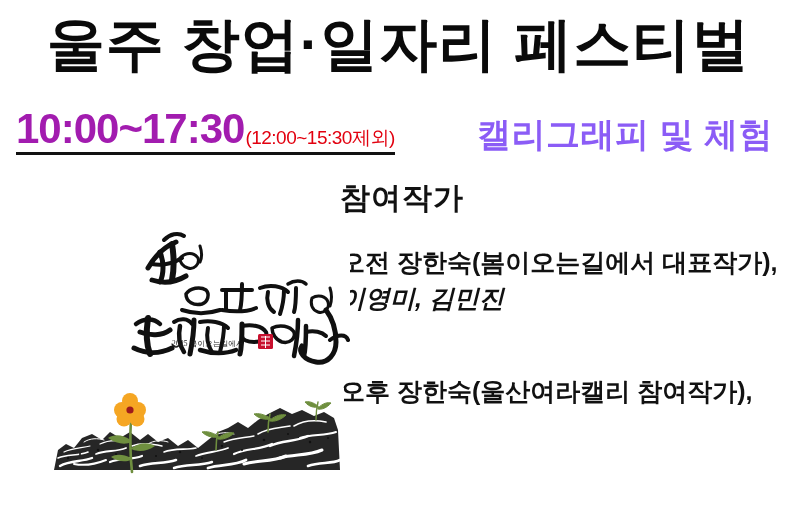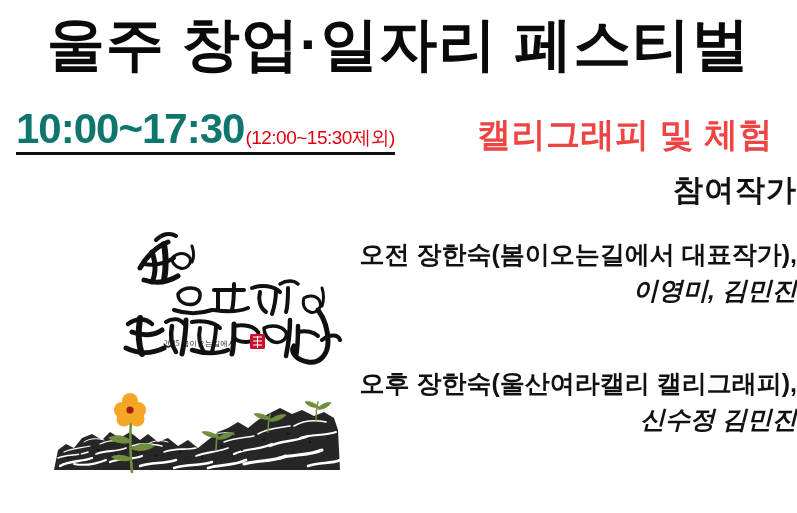--- a/index.html
+++ b/index.html
@@ -52,51 +52,51 @@
     top: 0;
     display: flex;
     align-items: flex-end;
     border-bottom: 3px solid #111111;
     padding-bottom: 2px;
   }
   .time-main {
     font-size: 42px;
     font-weight: 700;
     letter-spacing: -1px;
-    color: #0f766e;
+    color: #a21caf;
     line-height: 1;
   }
   .time-note {
     font-size: 19px;
     font-weight: 400;
     color: #e2000f;
     line-height: 1;
     padding-bottom: 3px;
     margin-left: 1px;
     letter-spacing: -0.5px;
     text-align: center;
   }
   .event-kind {
     position: absolute;
     right: 24px;
     top: 4px;
     font-size: 34px;
     font-weight: 700;
-    color: #ef4444;
+    color: #8b5cf6;
     letter-spacing: 0.5px;
     white-space: nowrap;
   }
 
   
   .right-col {
     position: absolute;
     left: 340px;
-    top: 170px;
+    top: 178px;
     width: 457px;
-    text-align: right;
+    text-align: left;
   }
   .artists-heading {
     font-size: 30px;
     font-weight: 700;
     color: #111111;
     letter-spacing: 1px;
     margin-bottom: 26px;
   }
   .session {
     margin-bottom: 30px;
@@ -108,21 +108,21 @@
     line-height: 1.42;
     letter-spacing: 0px;
     white-space: nowrap;
   }
   .session-line.indented { white-space: nowrap; font-style: italic; }
   .session.afternoon { margin-top: 58px; margin-bottom: 0; }
 
   
   .calligraphy-art {
     position: absolute;
-    left: 122px;
+    left: 130px;
     top: 222px;
     width: 220px;
     height: 145px;
   }
   .calligraphy-art svg { display: block; }
 
   
   .landscape-art {
     position: absolute;
     left: 44px;
@@ -149,22 +149,21 @@
 
   <div class="right-col">
     <div class="artists-heading">참여작가</div>
 
     <div class="session morning">
       <div class="session-line">오전 장한숙(봄이오는길에서 대표작가),</div>
       <div class="session-line indented">이영미, 김민진</div>
     </div>
 
     <div class="session afternoon">
-      <div class="session-line">오후 장한숙(울산여라캘리 캘리그래피),</div>
-      <div class="session-line indented">신수정 김민진</div>
+      <div class="session-line">오후 장한숙(울산여라캘리 참여작가),</div>
     </div>
   </div>
 
   <div class="calligraphy-art">
     <svg width="220" height="145" viewBox="0 0 220 145" xmlns="http://www.w3.org/2000/svg">
       <rect x="0" y="0" width="220" height="145" fill="#ffffff"></rect>
       <g fill="none" stroke="#101010" stroke-linecap="round" stroke-linejoin="round">
 
         <path d="M18 46 C26 32 36 24 46 20" stroke-width="5"></path>
         <path d="M22 42 C32 44 42 42 52 36" stroke-width="4"></path>

